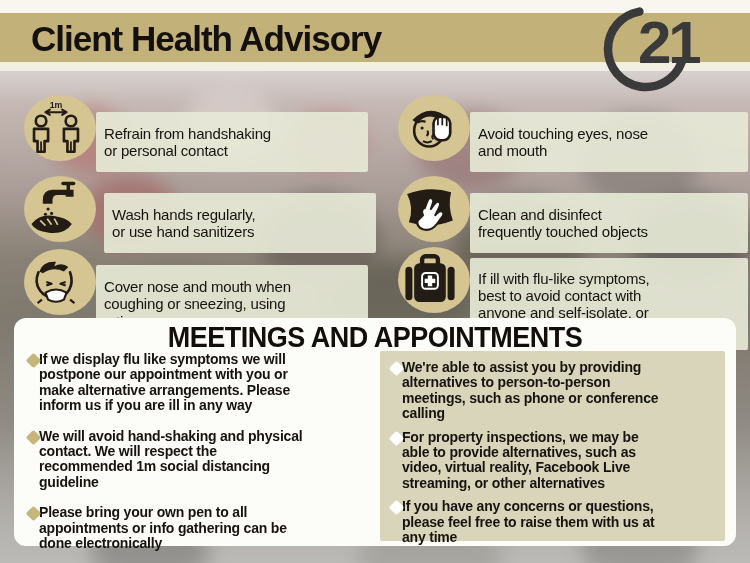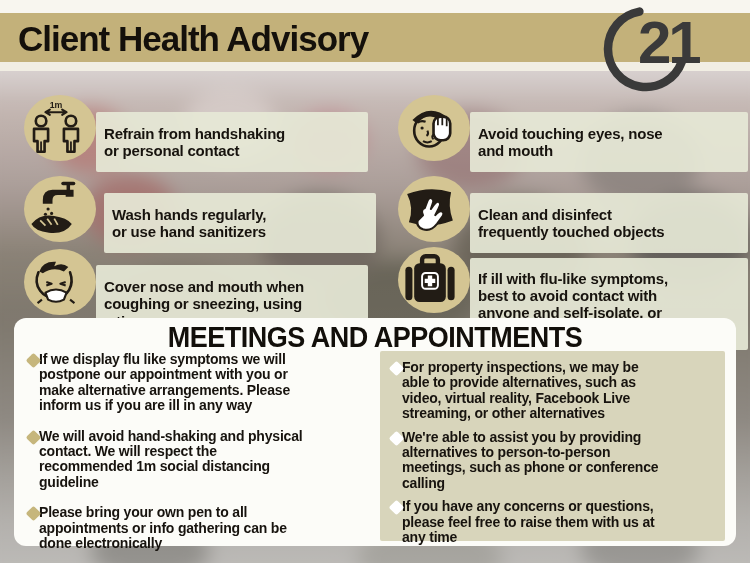--- a/index.html
+++ b/index.html
@@ -30,35 +30,35 @@
       linear-gradient(180deg,#d8d3d3 0%,#c7bfc0 10%,#a9968f 22%,#92817b 34%,#6f6557 46%,#5f574a 56%,#6e675e 72%,#8b8781 90%,#908d88 100%);
   }
   .bg-haze{
     position:absolute;inset:0;
     background:linear-gradient(180deg,rgba(255,255,255,.7) 0%,rgba(255,255,255,.3) 18%,rgba(255,255,255,.18) 45%,rgba(255,255,255,.22) 75%,rgba(255,255,255,.4) 100%);
   }
   
   .strip-top{position:absolute;left:0;top:0;width:750px;height:13px;background:#f8f6ef;}
   .bar{position:absolute;left:0;top:13px;width:750px;height:49px;background:#c3b17a;}
   .bar h1{
-    margin:0;padding:6px 0 0 18px;font-size:35px;line-height:40px;font-weight:800;
+    margin:0;padding:6px 0 0 31px;font-size:35px;line-height:40px;font-weight:800;
     letter-spacing:-1px;color:#14100b;
   }
   .strip-under{position:absolute;left:0;top:62px;width:750px;height:9px;background:#f1eee3;}
   .logo{position:absolute;left:598px;top:3px;width:135px;height:102px;}
   
   .badge{
     position:absolute;width:72px;height:66px;border-radius:50%;
     background:#d4c593;display:flex;align-items:center;justify-content:flex-start;
   }
   .badge svg{width:64px;height:58px;}
   .panel{
     position:absolute;display:flex;align-items:center;
     background:rgba(230,232,214,.92);
-    font-size:15px;font-weight:700;line-height:1.15;letter-spacing:-.2px;
+    font-size:15px;font-weight:400;line-height:1.15;letter-spacing:-.2px;
     padding:4px 8px;white-space:pre-line;border-radius:2px;
   }
   #b1{left:24px;top:95px;} #p1{left:96px;top:97px;width:256px;height:52px;}
   #b2{left:398px;top:95px;} #p2{left:470px;top:97px;width:262px;height:52px;}
   #b3{left:24px;top:176px;} #p3{left:104px;top:178px;width:256px;height:52px;}
   #b4{left:398px;top:176px;} #p4{left:470px;top:178px;width:262px;height:52px;}
   #b5{left:24px;top:249px;} #p5{left:96px;top:250px;width:256px;height:70px;}
   #b6{left:398px;top:247px;} #p6{left:470px;top:234px;width:262px;height:84px;margin-top:24px;}
   
   .meetings-box{
@@ -207,33 +207,33 @@
         <span class="diamond"></span>
         <span class="txt">Please bring your own pen to all
 appointments or info gathering can be
 done electronically</span>
       </div>
     </div>
 
     <div class="right-panel">
       <div class="bullet">
         <span class="diamond"></span>
+        <span class="txt">We're able to assist you by providing
+alternatives to person-to-person
+meetings, such as phone or conference
+calling</span>
+      </div>
+      <div class="bullet">
+        <span class="diamond"></span>
         <span class="txt">For property inspections, we may be
 able to provide alternatives, such as
 video, virtual reality, Facebook Live
 streaming, or other alternatives</span>
       </div>
       <div class="bullet">
         <span class="diamond"></span>
-        <span class="txt">We're able to assist you by providing
-alternatives to person-to-person
-meetings, such as phone or conference
-calling</span>
-      </div>
-      <div class="bullet">
-        <span class="diamond"></span>
         <span class="txt">If you have any concerns or questions,
 please feel free to raise them with us at
 any time</span>
       </div>
     </div>
   </section>
 </div>
 
 </body></html>

